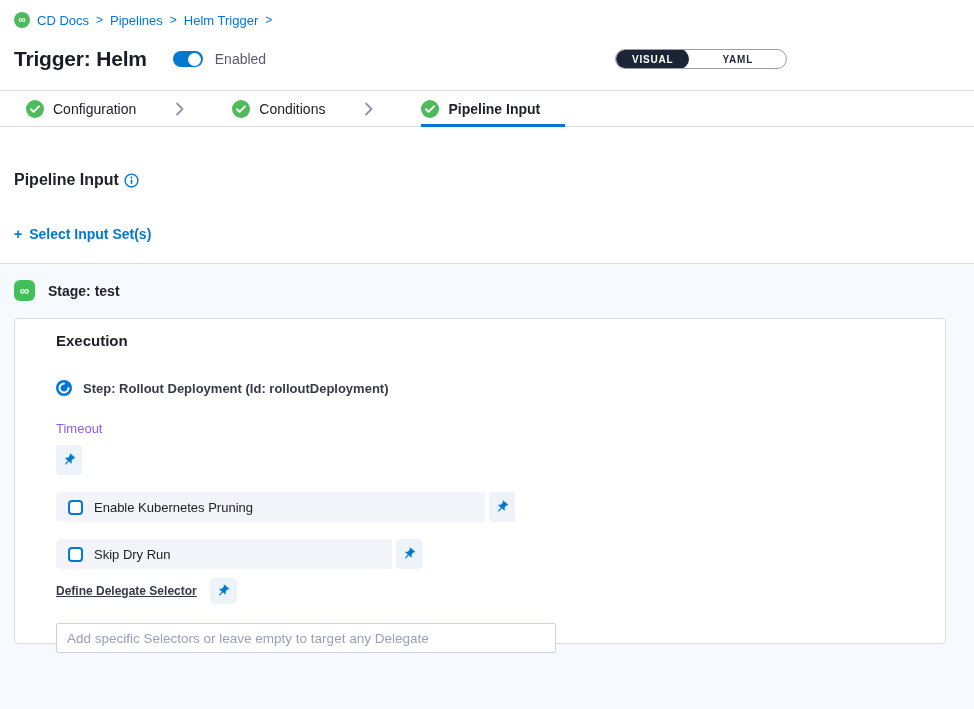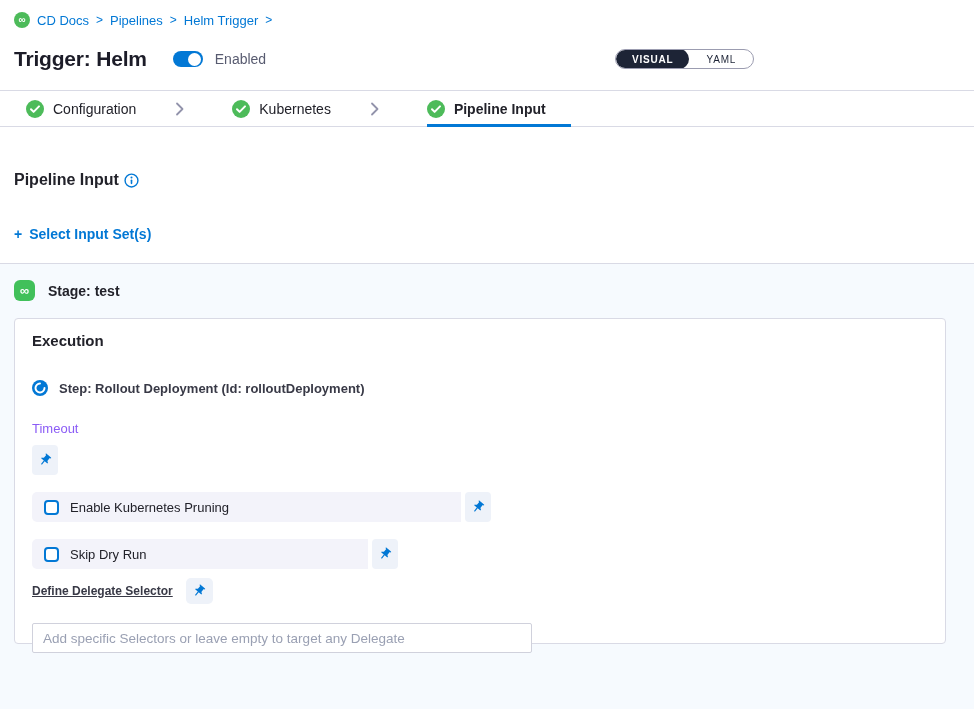--- a/index.html
+++ b/index.html
@@ -27,22 +27,22 @@
   .toggle-label { margin-left:12px; font-size:14px; color:#585b70;text-align:center; }
   .seg {
     position:absolute; left:601px; top:6px; display:flex; align-items:center;
     border:1px solid #9b9cb0; border-radius:11px; background:#fff; height:20px; overflow:hidden;
   }
   .seg-visual {
     background:#1d2436; color:#fff; font-size:10px; font-weight:bold; letter-spacing:0.8px;
     border-radius:10px; padding:0 16px; height:20px; display:flex; align-items:center; cursor:pointer;
   }
   .seg-yaml {
-    color:#1d2436; font-size:10px; font-weight:normal; letter-spacing:0.8px;
-    padding:0 17px; display:flex; align-items:center; cursor:pointer;text-align:right;
+    color:#1d2436; font-size:10px; font-weight:bold; letter-spacing:0.8px;
+    padding:0 33px; display:flex; align-items:center; cursor:pointer;text-align:right;
   }
 
   
   .tabs {
     margin-top:15px; height:37px; border-top:1px solid #d9dae5; border-bottom:1px solid #d9dae5;
     display:flex; align-items:center; padding-left:26px; background:#fff;
   }
   .tab { position:relative; display:flex; align-items:center; gap:9px; height:100%; padding-right:25px; cursor:pointer; }
   .tab-label { font-size:14px; color:#22222a; }
   .tab.active .tab-label { font-weight:bold; }
@@ -60,21 +60,21 @@
   .content-blue { background:#f6fafe; border-top:1px solid #d9dae5; height:451px; padding:0 14px; }
   .stage-row { display:flex; align-items:center; gap:13px; padding-top:16px; }
   .stage-chip {
     width:21px; height:21px; border-radius:6px; background:#41c05a; color:#fff;
     display:flex; align-items:center; justify-content:center; font-size:13px; font-weight:bold; line-height:1;
   }
   .stage-label { font-size:14px; font-weight:bold; color:#22222a; }
 
   .card {
     margin-top:17px; background:#fff; border:1px solid #d9dae5; border-radius:4px;
-    width:932px; height:326px; padding:13px 26px 0 17px;
+    width:932px; height:326px; padding:13px 26px 0 41px;
   }
   .card-title { font-size:15px; font-weight:bold; color:#22222a; }
   .step-row { display:flex; align-items:center; gap:11px; margin-top:31px; }
   .step-icon {
     width:16px; height:16px; border-radius:50%; background:#0278d5; flex:0 0 auto;
     display:flex; align-items:center; justify-content:center;
   }
   .step-label { font-size:13px; font-weight:bold; color:#383946; }
 
   .field-label { font-size:13px; color:#8b5cf6; margin-top:25px; }
@@ -149,21 +149,21 @@
   <span class="tab-sep">
     <svg width="10" height="14" viewBox="0 0 10 14">
         <path d="M2 1.5l5.5 5.5L2 12.5" stroke="#9293ab" stroke-width="1.8" fill="none" stroke-linecap="round" stroke-linejoin="round"></path>
       </svg>
   </span>
   <div class="tab">
     <svg width="18" height="18" viewBox="0 0 18 18">
         <circle cx="9" cy="9" r="9" fill="#4dbb5a"></circle>
         <path d="M5 9.3l2.6 2.6L13 6.4" stroke="#fff" stroke-width="2" fill="none" stroke-linecap="round" stroke-linejoin="round"></path>
       </svg>
-    <span class="tab-label">Kubernetes</span>
+    <span class="tab-label">Conditions</span>
   </div>
   <span class="tab-sep">
     <svg width="10" height="14" viewBox="0 0 10 14">
         <path d="M2 1.5l5.5 5.5L2 12.5" stroke="#9293ab" stroke-width="1.8" fill="none" stroke-linecap="round" stroke-linejoin="round"></path>
       </svg>
   </span>
   <div class="tab active">
     <svg width="18" height="18" viewBox="0 0 18 18">
         <circle cx="9" cy="9" r="9" fill="#4dbb5a"></circle>
         <path d="M5 9.3l2.6 2.6L13 6.4" stroke="#fff" stroke-width="2" fill="none" stroke-linecap="round" stroke-linejoin="round"></path>

